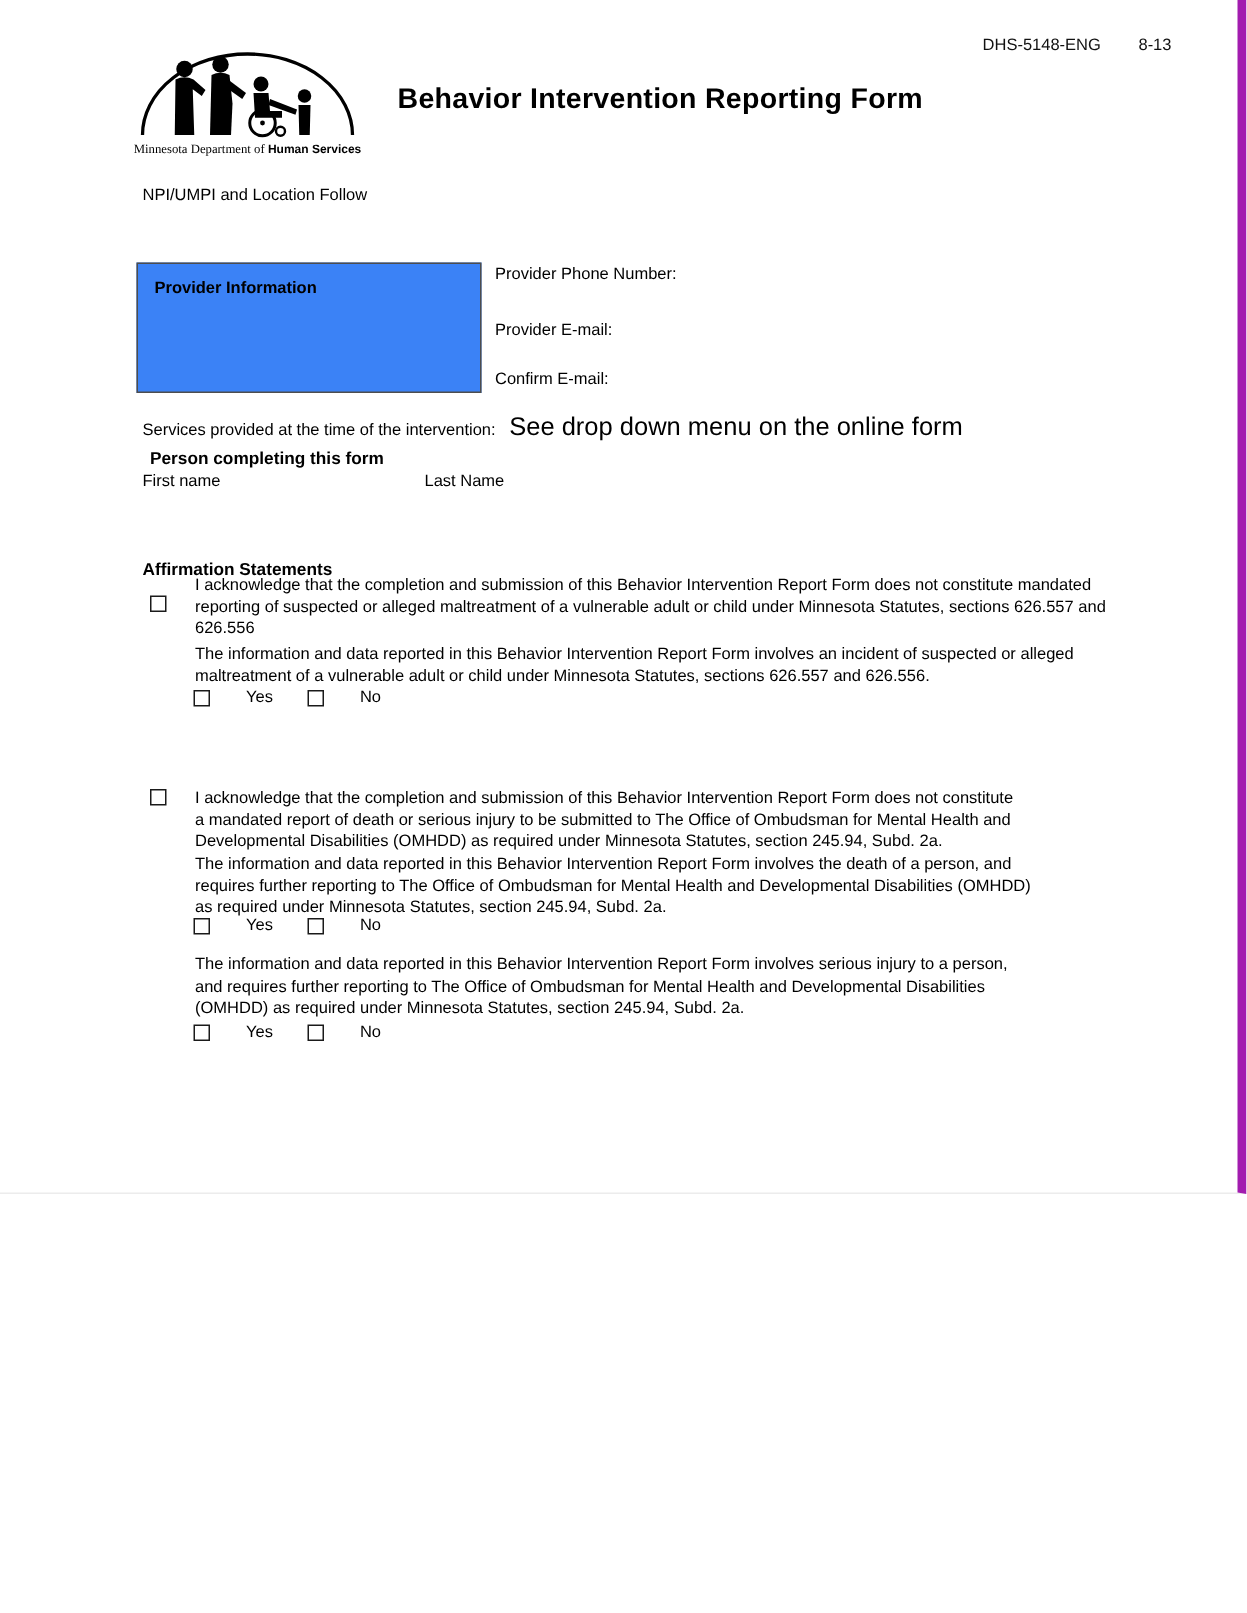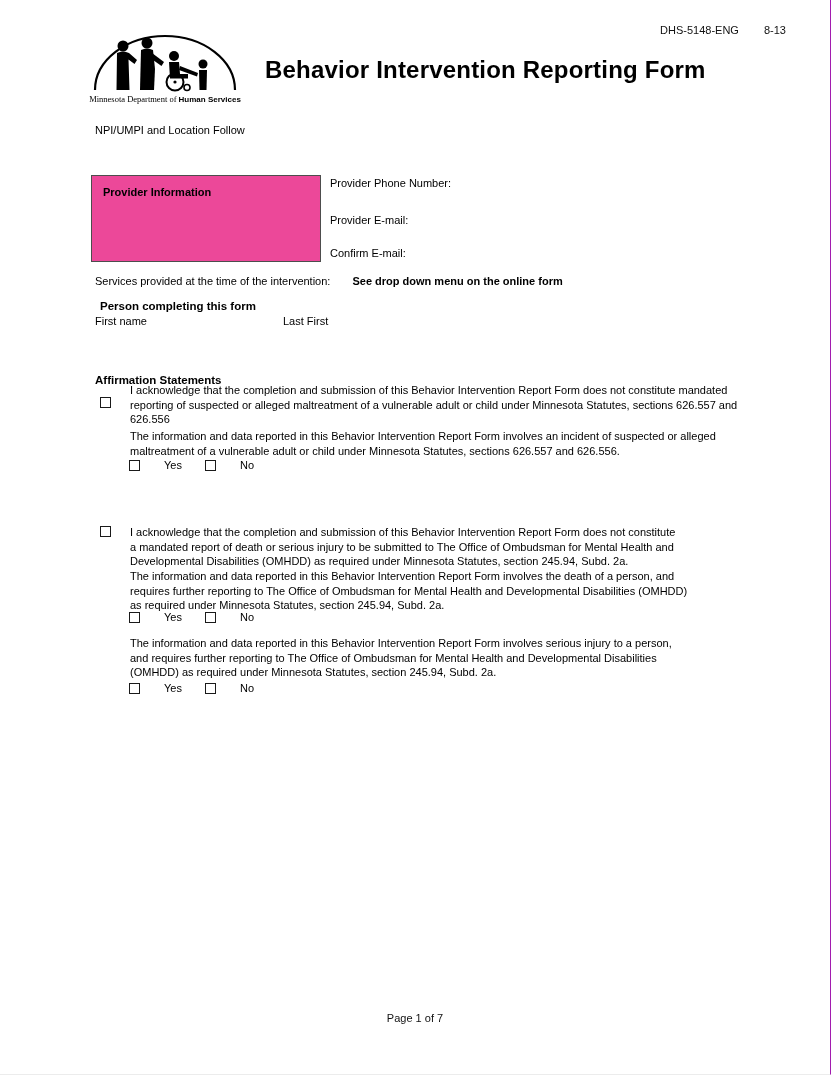--- a/index.html
+++ b/index.html
@@ -1,53 +1,53 @@
 <!DOCTYPE html>
 <html><head>
 <meta charset="utf-8">
 <style>
   * { margin:0; padding:0; box-sizing:border-box; }
   html,body { background:#fff; }
   .page {
     position:relative;
-    width:831px; height:1075px;
+    width:831px; height:796px;
     background:#fff;
     font-family:"Liberation Sans", sans-serif;
     font-size:11px; color:#000;
-    border-right:1px solid #a21caf;
+    border-right:6px solid #a21caf;
     border-bottom:1px solid #ececec;
     overflow:hidden;
   }
   .abs { position:absolute; }
 
   
   .doc-code { top:24px; right:44px; font-size:11px; color:#111; white-space:nowrap; }
   .doc-code .rev { margin-left:22px; }
-  .title { left:265px; top:56px; font-size:24px; font-weight:bold; color:#000; letter-spacing:.2px; }
+  .title { left:265px; top:56px; font-size:19px; font-weight:bold; color:#000; letter-spacing:.2px; }
 
   
   .logo { left:88px; top:31px; width:154px; text-align:center; }
   .logo svg { display:block; margin:0 auto; }
   .logo-caption { font-family:"Liberation Serif", serif; font-size:8.5px; white-space:nowrap; margin-top:1px; color:#000; }
   .logo-caption b { font-family:"Liberation Sans", sans-serif; font-size:8px; }
 
   
   .npi-label { left:95px; top:124px; }
   .npi-right { left:330px; top:126px; width:400px; line-height:14.5px; }
   .npi-note  { font-weight:bold; font-style:italic; text-align:center; white-space:pre; }
 
   
-  .pbox { left:91px; top:175px; width:230px; height:87px; border:1.5px solid #4d4d4d; background:#ec4899; }
+  .pbox { left:91px; top:175px; width:230px; height:87px; border:1.5px solid #4d4d4d; background:#3b82f6; }
   .pbox-title { padding:10px 11px; font-weight:bold; }
   .plabel-phone   { left:330px; top:177px; }
   .plabel-email   { left:330px; top:214px; }
   .plabel-confirm { left:330px; top:247px; }
 
   .services { left:95px; top:275px; white-space:nowrap; }
-  .services .val { font-weight:bold; margin-left:19px; font-size:11px; }
+  .services .val { font-weight:normal; margin-left:6px; font-size:17px; }
 
   .person-h { left:100px; top:300px; font-weight:bold; font-size:11.5px; }
   .first-name { left:95px;  top:315px; }
   .last-name  { left:283px; top:315px; }
 
   .aff-h { left:95px; top:363px; font-weight:bold; font-size:11.5px;margin-top:11px; }
 
   .para { line-height:14.7px; white-space:pre-line; width:648px; }
   .s1-ack { left:130px; top:383px; }
   .s1-fu  { left:130px; top:429px; }
@@ -120,21 +120,21 @@
   <div class="abs plabel-email">Provider E-mail:</div>
   <div class="abs plabel-confirm">Confirm E-mail:</div>
 
   <div class="abs services">
     <span>Services provided at the time of the intervention:</span>
     <span class="val">See drop down menu on the online form</span>
   </div>
 
   <div class="abs person-h">Person completing this form</div>
   <div class="abs first-name">First name</div>
-  <div class="abs last-name">Last First</div>
+  <div class="abs last-name">Last Name</div>
 
   <div class="abs aff-h">Affirmation Statements</div>
 
   <span class="abs cb cb-stmt1"></span>
   <div class="abs para s1-ack">I acknowledge that the completion and submission of this Behavior Intervention Report Form does not constitute mandated
 reporting of suspected or alleged maltreatment of a vulnerable adult or child under Minnesota Statutes, sections 626.557 and
 626.556</div>
   <div class="abs para s1-fu">The information and data reported in this Behavior Intervention Report Form involves an incident of suspected or alleged
 maltreatment of a vulnerable adult or child under Minnesota Statutes, sections 626.557 and 626.556.</div>
   <div class="abs yn s1-yn">

